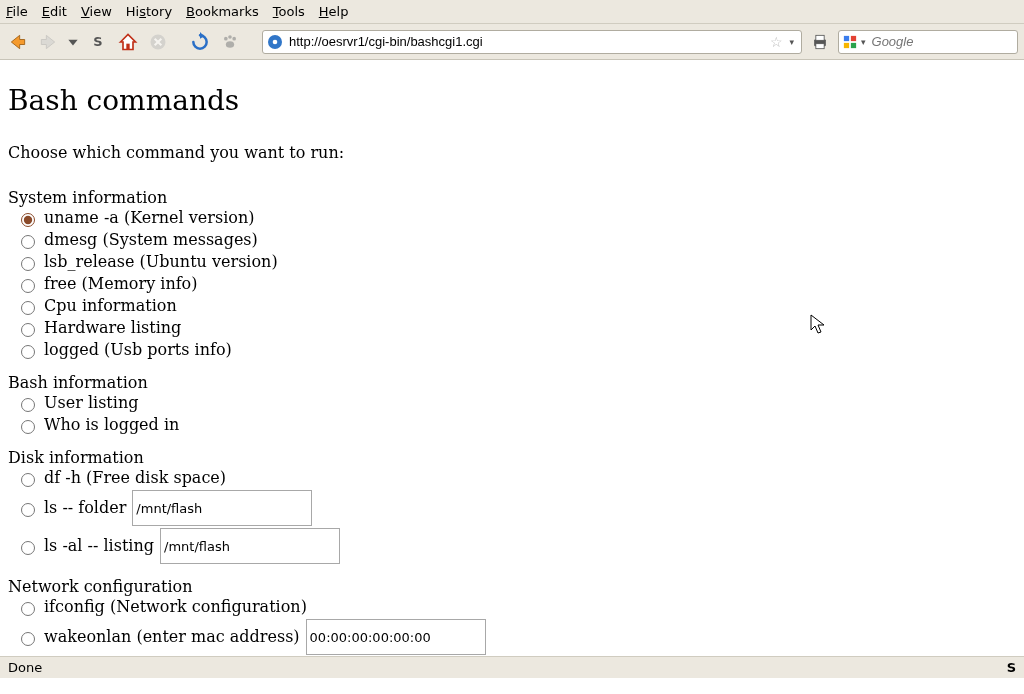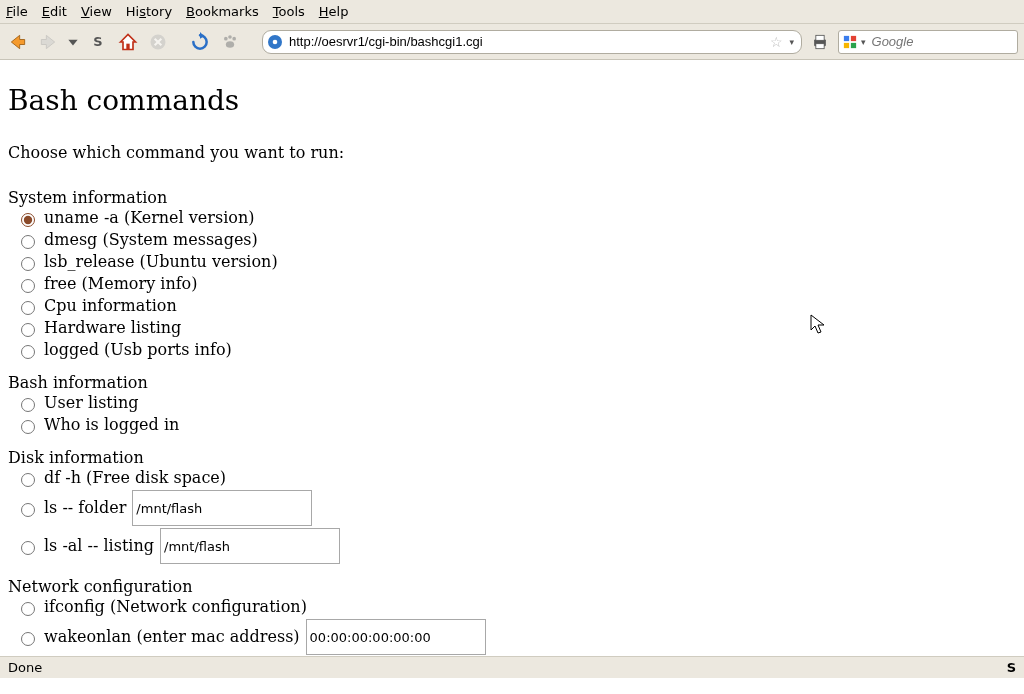--- a/index.html
+++ b/index.html
@@ -47,21 +47,21 @@
     align-items: center;
     justify-content: center;
   }
   .tbtn svg { width: 20px; height: 20px; }
   .urlbar {
     flex: 1;
     display: flex;
     align-items: center;
     background: #fff;
     border: 1px solid #b0aca0;
-    border-radius: 9px;
+    border-radius: 3px;
     height: 24px;
     padding: 0 4px;
     gap: 4px;
   }
   .urlbar .favicon { width:16px; height:16px; display:inline-flex; align-items:center; justify-content:center;}
   .urlbar input {
     flex: 1;
     border: none;
     outline: none;
     font-size: 13px;

